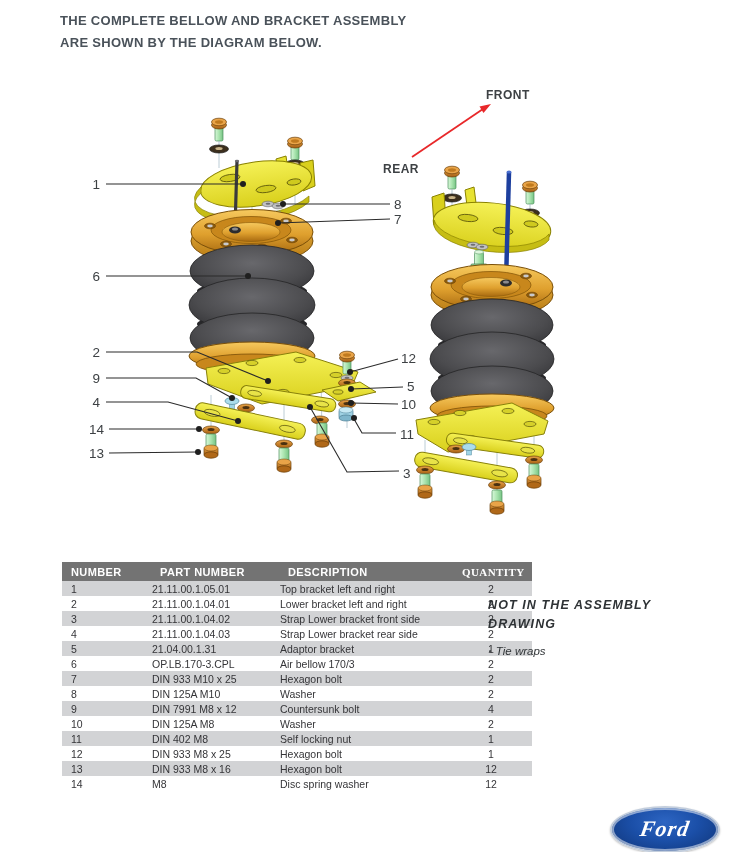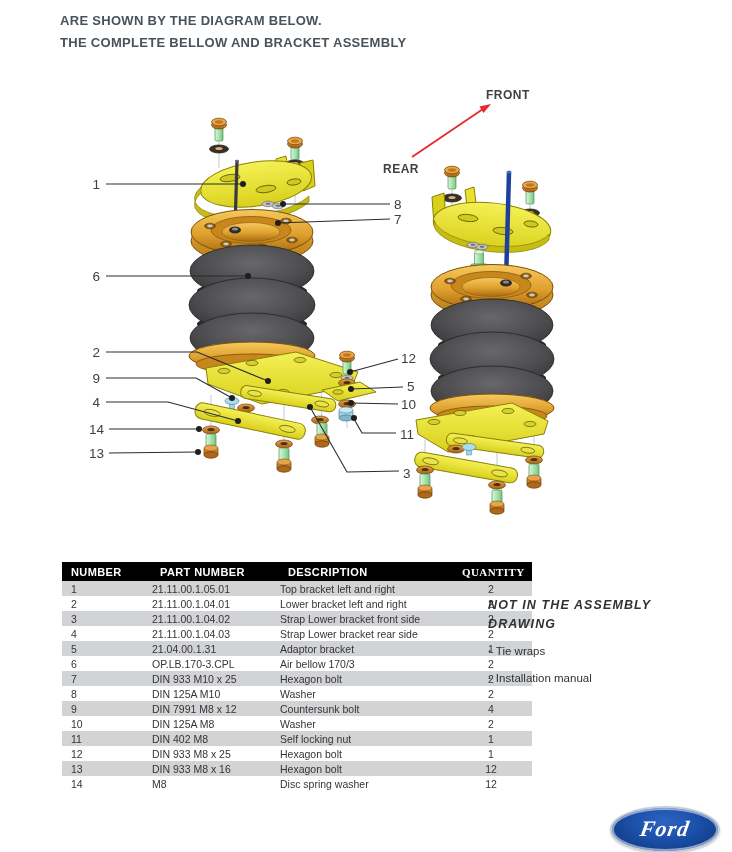--- a/index.html
+++ b/index.html
@@ -15,41 +15,41 @@
   }
   .intro div{white-space:nowrap;}
   
   .diagram{position:absolute;left:0;top:0;width:732px;height:545px;}
   
   table.parts{
     position:absolute;left:62px;top:562px;width:419px;
     border-collapse:collapse;table-layout:fixed;
   }
   table.parts th{
-    background:#000000;color:#ffffff;font-size:11px;font-weight:700;
+    background:#737373;color:#ffffff;font-size:11px;font-weight:700;
     letter-spacing:.4px;text-align:left;padding:4px 4px 3px 12px;white-space:nowrap;
   }
   table.parts th.c0{width:73px;padding-left:9px;}
   table.parts th.c1{width:112px;margin-top:24px;}
   table.parts th.c2{width:168px;}
   table.parts th.c3{width:66px;padding-left:2px;font-family:Liberation Serif, serif;}
   table.parts td{
     font-size:10.5px;color:#353538;padding:2px 4px 1px 4px;white-space:nowrap;
     overflow:hidden;
   }
   table.parts td:first-child{padding-left:9px;}
   table.parts td.qty{text-align:center;padding-right:14px;}
   table.parts tr.alt{background:#d2d3d5;}
   
   .side-note{position:absolute;left:488px;top:596px;width:215px;color:#2e3235;}
   .side-note .title{
     font-weight:700;font-style:italic;font-size:12.5px;line-height:19px;
     letter-spacing:1.1px;
   }
-  .side-note ul{list-style:none;margin:9px 0 0 0;padding:0;}
+  .side-note ul{list-style:none;margin:9px 0 0 0;padding:0;font-style:italic;}
   .side-note li{
     font-size:11.5px;line-height:17px;margin-bottom:10px;color:#2e3235;
   }
   .side-note li::before{content:"·";font-weight:700;margin-right:4px;}
   
   .ford-logo{
     position:absolute;left:610px;top:806px;width:106px;height:43px;
     border-radius:50%;
     background:radial-gradient(ellipse at 50% 32%, #2d65c2 0%, #1b4fa8 45%, #0f3476 100%);
     border:2px solid #c3cedd;
@@ -65,22 +65,22 @@
   text{font-family:"Liberation Sans", sans-serif;}
   .callout-num{font-size:13.5px;fill:#3d4144;}
   .dir-label{font-size:12px;fill:#3d4144;letter-spacing:.5px;font-weight:600;}
 </style>
 </head>
 <body>
 
 <div class="page">
 
   <div class="intro">
+    <div>THE COMPLETE BELLOW AND BRACKET ASSEMBLY</div>
     <div>ARE SHOWN BY THE DIAGRAM BELOW.</div>
-    <div>THE COMPLETE BELLOW AND BRACKET ASSEMBLY</div>
   </div>
 
   <svg class="diagram" viewBox="0 0 732 545" xmlns="http://www.w3.org/2000/svg">
     <defs>
       <linearGradient id="goldV" x1="0" y1="0" x2="0" y2="1">
         <stop offset="0" stop-color="#f6c95e"></stop>
           <stop offset=".55" stop-color="#dfa02e"></stop>
           <stop offset="1" stop-color="#a86a10"></stop>
       </linearGradient>
       <linearGradient id="goldV2" x1="0" y1="0" x2="0" y2="1">
@@ -499,21 +499,20 @@
       </tbody>
   </table>
 
   <div class="side-note">
     <div class="title">
       <div>NOT IN THE ASSEMBLY</div>
       <div>DRAWING</div>
     </div>
     <ul>
         <li>Tie wraps</li>
-        <li>Installation manual</li>
       </ul>
   </div>
 
   <div class="ford-logo">
     <span>Ford</span>
   </div>
 
 </div>
 
 </body></html>

